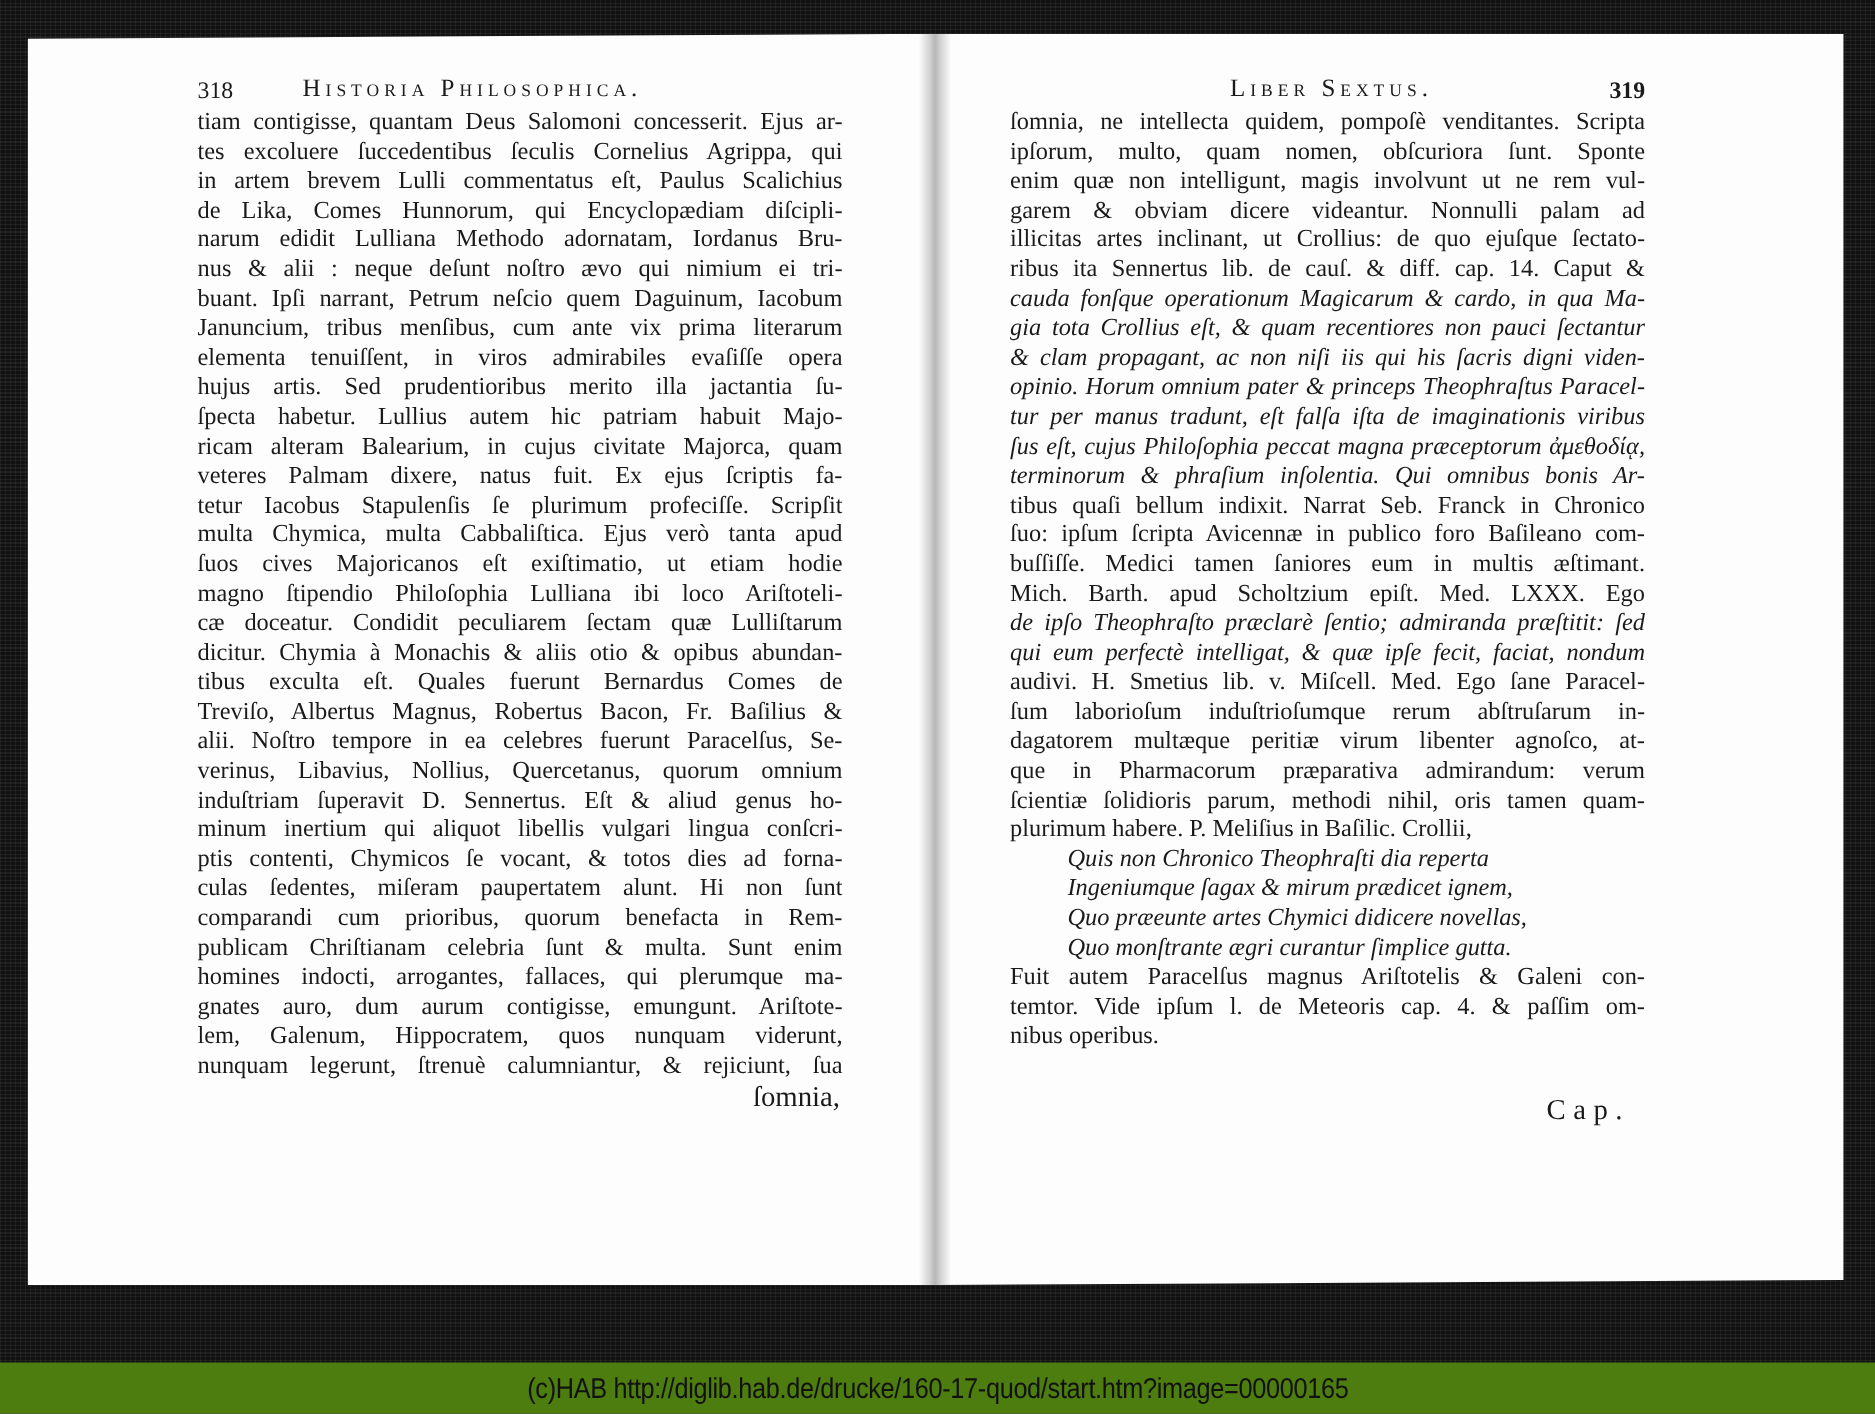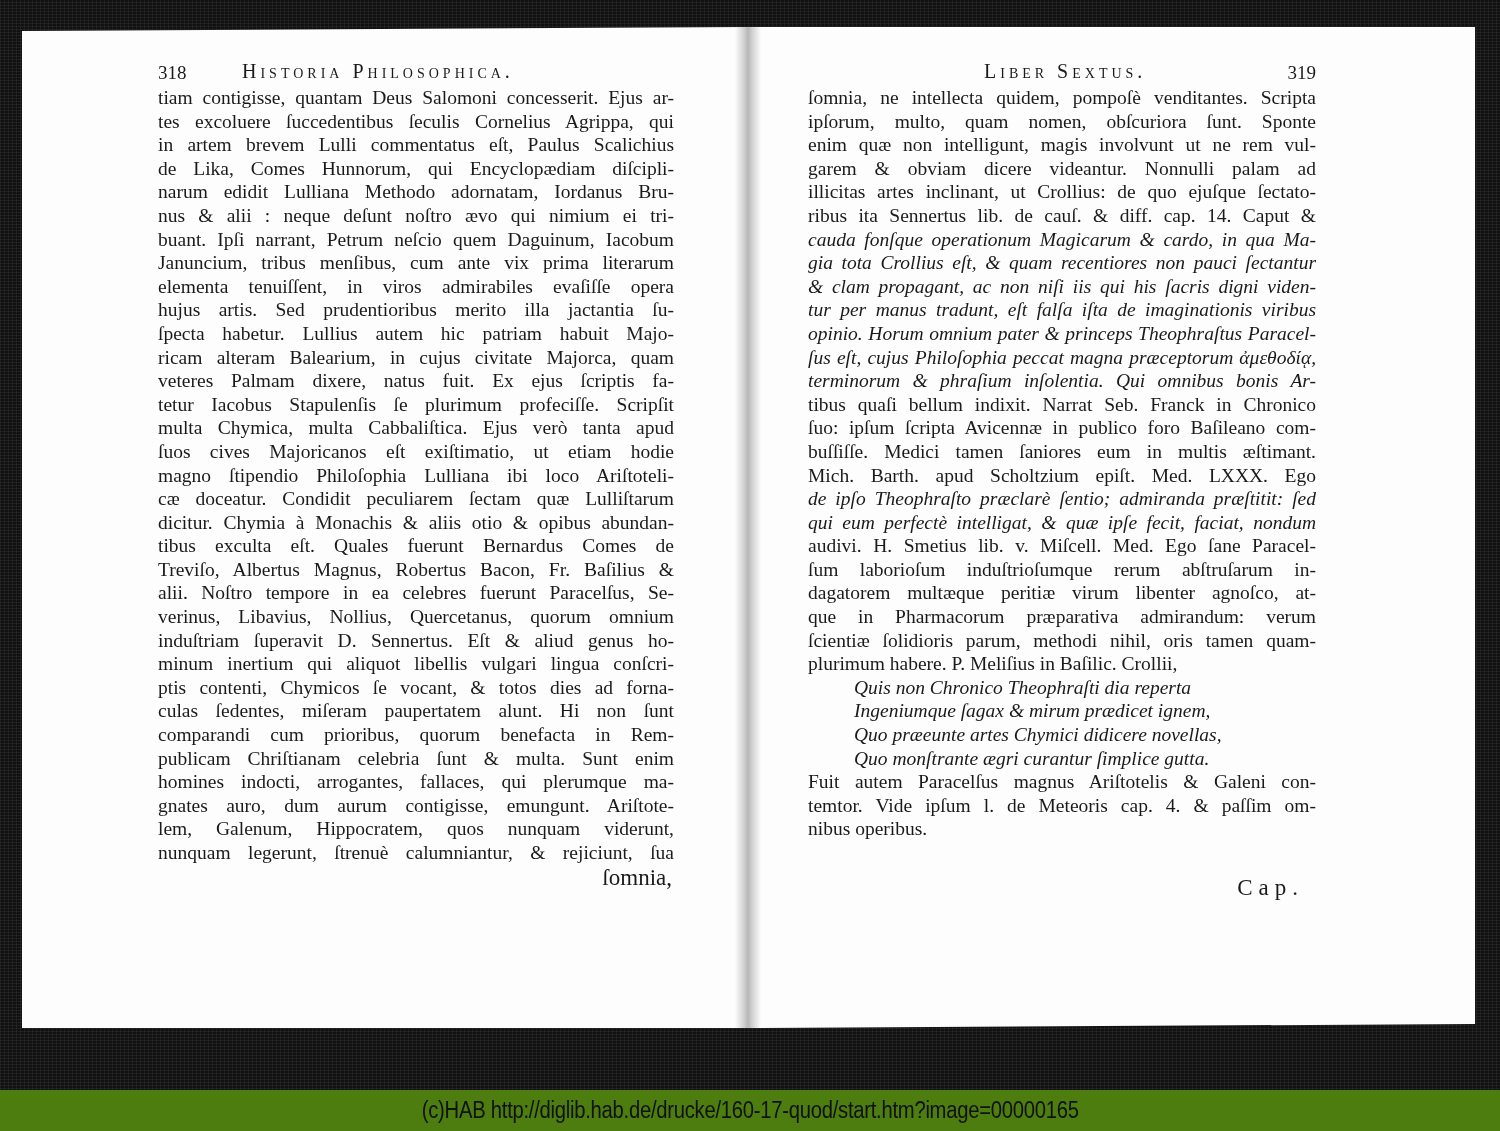--- a/index.html
+++ b/index.html
@@ -27,21 +27,21 @@
   .page { position:absolute; top:60px; }
   .page.left { left:158px; width:516px; }
   .page.right { left:808px; width:508px; }
   .running-head {
     position:relative; height:26px; font-size:20px; letter-spacing:4px;
     font-variant: small-caps;
   }
   .running-head .folio { position:absolute; font-size:19px; letter-spacing:0; top:2px; }
   .page.left .running-head .folio { left:0; }
   .page.left .running-head .title { position:absolute; left:84px; top:0; }
-  .page.right .running-head .folio { right:0; }
+  .page.right .running-head .folio { right:0;font-weight:bold; }
   .page.right .running-head .title { position:absolute; left:176px; top:0; }
   .lines { margin:0; padding:0; list-style:none; }
   .lines li {
     height:23.6px; line-height:23.6px; font-size:19.5px; white-space:nowrap;
     text-align:justify; text-align-last:justify; overflow:hidden;
   }
   .lines li.left-end { text-align-last:left; }
   .lines li.italic { font-style:italic; }
   .verse { padding-left:46px; }
   .verse li { text-align-last:left; font-style:italic; }
@@ -119,22 +119,22 @@
     <ul class="lines">
       <li>ſomnia, ne intellecta quidem, pompoſè venditantes. Scripta</li>
       <li>ipſorum, multo, quam nomen, obſcuriora ſunt. Sponte</li>
       <li>enim quæ non intelligunt, magis involvunt ut ne rem vul-</li>
       <li>garem &amp; obviam dicere videantur. Nonnulli palam ad</li>
       <li>illicitas artes inclinant, ut Crollius: de quo ejuſque ſectato-</li>
       <li>ribus ita Sennertus lib. de cauſ. &amp; diff. cap. 14. Caput &amp;</li>
       <li class="italic">cauda fonſque operationum Magicarum &amp; cardo, in qua Ma-</li>
       <li class="italic">gia tota Crollius eſt, &amp; quam recentiores non pauci ſectantur</li>
       <li class="italic">&amp; clam propagant, ac non niſi iis qui his ſacris digni viden-</li>
+      <li class="italic">opinio. Horum omnium pater &amp; princeps Theophraſtus Paracel-</li>
       <li class="italic">tur per manus tradunt, eſt falſa iſta de imaginationis viribus</li>
-      <li class="italic">opinio. Horum omnium pater &amp; princeps Theophraſtus Paracel-</li>
       <li class="italic">ſus eſt, cujus Philoſophia peccat magna præceptorum ἀμεθοδίᾳ,</li>
       <li class="italic">terminorum &amp; phraſium inſolentia. Qui omnibus bonis Ar-</li>
       <li>tibus quaſi bellum indixit. Narrat Seb. Franck in Chronico</li>
       <li>ſuo: ipſum ſcripta Avicennæ in publico foro Baſileano com-</li>
       <li>buſſiſſe. Medici tamen ſaniores eum in multis æſtimant.</li>
       <li>Mich. Barth. apud Scholtzium epiſt. Med. LXXX. Ego</li>
       <li class="italic">de ipſo Theophraſto præclarè ſentio; admiranda præſtitit: ſed</li>
       <li class="italic">qui eum perfectè intelligat, &amp; quæ ipſe fecit, faciat, nondum</li>
       <li>audivi. H. Smetius lib. v. Miſcell. Med. Ego ſane Paracel-</li>
       <li>ſum laborioſum induſtrioſumque rerum abſtruſarum in-</li>

